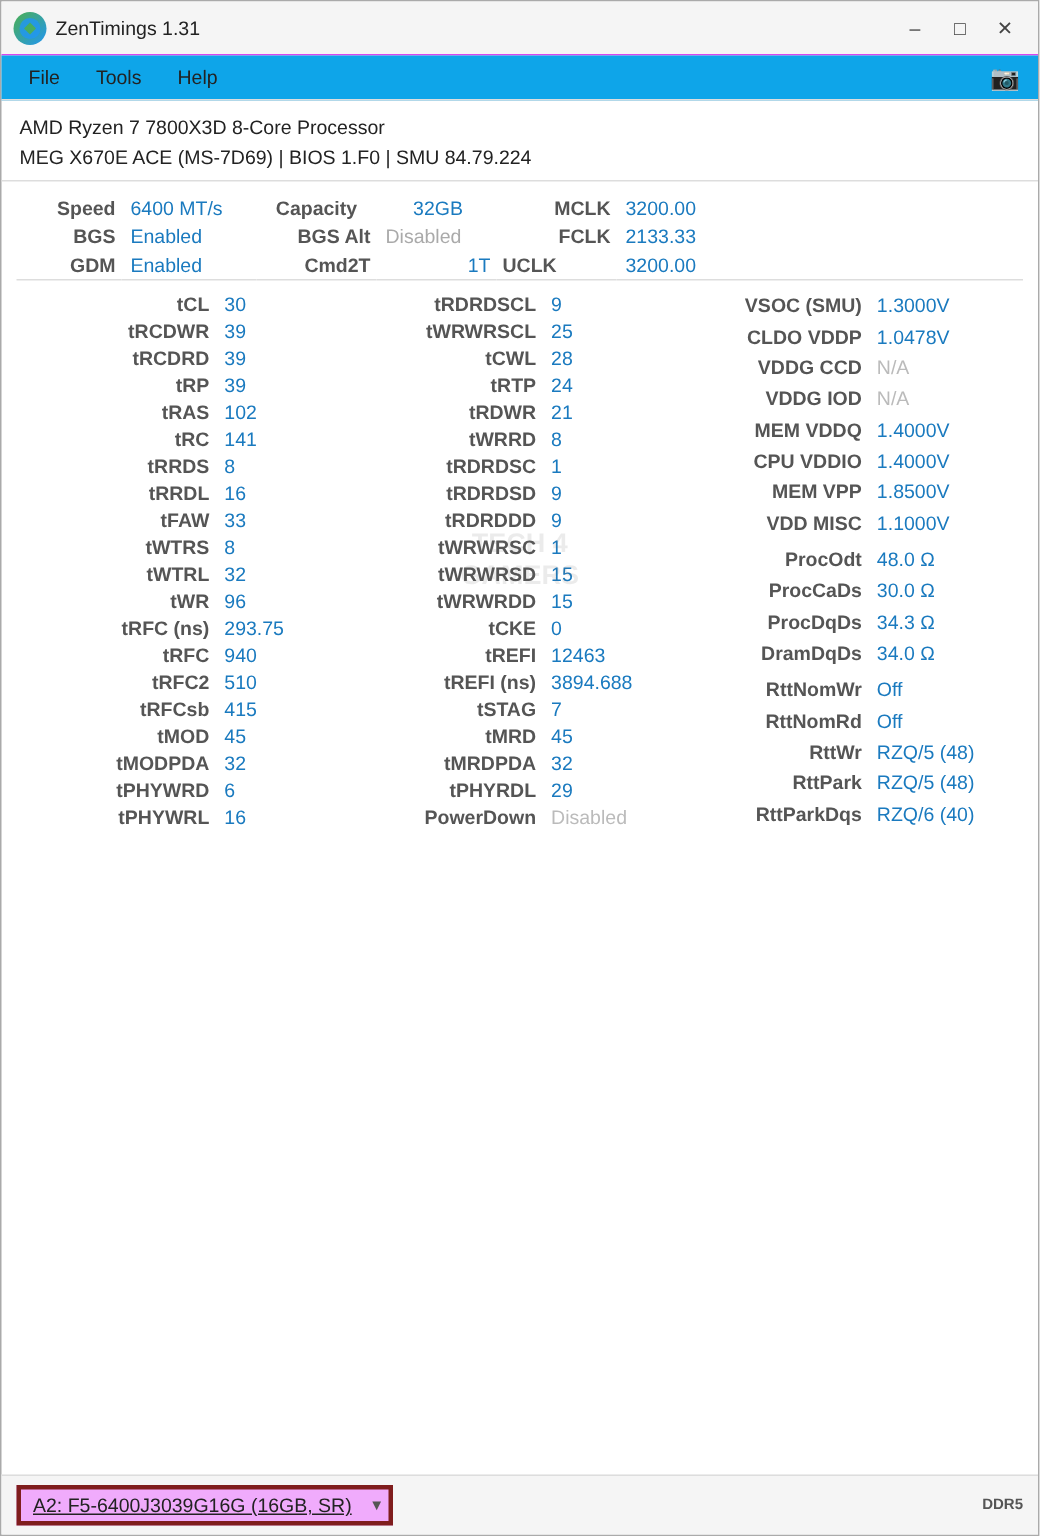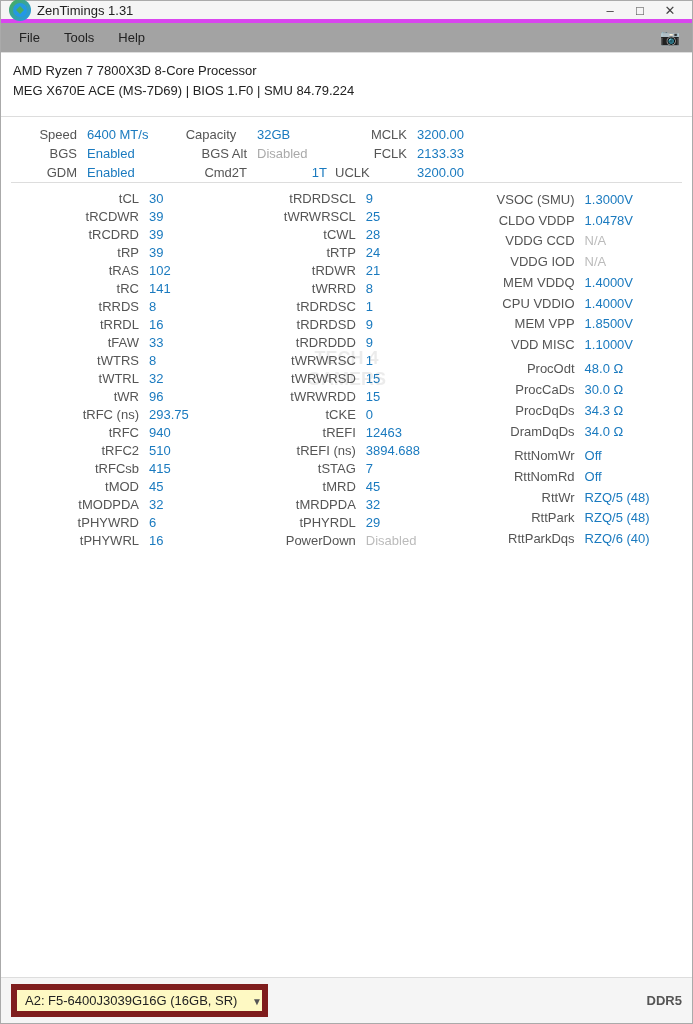--- a/index.html
+++ b/index.html
@@ -15,22 +15,22 @@
       width: 693px;
       min-height: 1024px;
       background: #ffffff;
       border: 1px solid #aaa;
       box-shadow: 2px 2px 8px rgba(0,0,0,0.2);
       display: flex;
       flex-direction: column;
     }
     .title-bar {
       background: #f5f5f5;
-      border-bottom: 4px solid #d946ef;
-      height: 22px;
+      border-bottom: 1px solid #d946ef;
+      height: 36px;
       display: flex;
       align-items: center;
       padding: 0 8px;
       user-select: none;
     }
     .title-bar-icon {
       width: 22px;
       height: 22px;
       margin-right: 6px;
       border-radius: 50%;
@@ -57,21 +57,21 @@
       background: transparent;
       border: none;
       cursor: pointer;
       font-size: 13px;
       color: #444;
       display: flex;
       align-items: center;
       justify-content: center;
     }
     .menu-bar {
-      background: #a3a3a3;
+      background: #0ea5e9;
       border-bottom: 1px solid #ddd;
       height: 30px;
       display: flex;
       align-items: center;
       padding: 0 8px;
       gap: 4px;
     }
     .menu-item {
       padding: 4px 10px;
       cursor: pointer;
@@ -84,21 +84,21 @@
       width: 28px;
       height: 22px;
       cursor: pointer;
       display: flex;
       align-items: center;
       justify-content: center;
       font-size: 16px;
       color: #444;
     }
     .system-info {
-      padding: 8px 12px 16px 12px;
+      padding: 8px 12px 6px 12px;
       border-bottom: 1px solid #ddd;
       font-size: 13px;
       color: #222;
       line-height: 1.5;
     }
     .main-content {
       flex: 1;
       padding: 8px 10px 0 10px;
     }
     .stats-grid {
@@ -108,63 +108,65 @@
     .stats-grid td {
       padding: 2px 4px;
       text-align: right;
       font-size: 13px;
       color: #444;
       white-space: nowrap;
     }
     .stats-grid td.label {
       color: #555;
       text-align: right;
+      font-weight: bold;
     }
     .stats-grid td.value-blue {
       color: #1a7abf;
       font-weight: 500;
     }
     .stats-grid td.value-gray {
       color: #aaa;
     }
     .bottom-bar {
       border-top: 1px solid #ddd;
       padding: 6px 10px;
       display: flex;
       align-items: center;
       justify-content: space-between;
       background: #f5f5f5;
     }
     .dropdown {
-      border: 6px solid #7f1d1d;
-      background: #fef9c3;
+      border: 3px solid #7f1d1d;
+      background: #f0abfc;
       padding: 3px 24px 3px 8px;
       font-size: 13px;
       appearance: none;
       -webkit-appearance: none;
       cursor: pointer;
       color: #222;
       position: relative;
       min-width: 220px;
+      text-decoration: underline;
     }
     .dropdown-wrapper {
       position: relative;
       display: inline-block;
     }
     .dropdown-arrow {
       position: absolute;
       right: 6px;
       top: 50%;
       transform: translateY(-50%);
       pointer-events: none;
       font-size: 10px;
       color: #555;
     }
     .ddr-badge {
-      font-size: 13px;
+      font-size: 10px;
       color: #555;
       font-weight: bold;
     }
     
     .timings-section {
       display: flex;
       gap: 0;
       width: 100%;
     }
     .timings-table {
@@ -174,20 +176,21 @@
     .timings-table td {
       padding: 1.5px 4px;
       font-size: 13px;
       color: #555;
       white-space: nowrap;
     }
     .timings-table td.t-label {
       text-align: right;
       color: #555;
       padding-right: 6px;
+      font-weight: bold;
     }
     .timings-table td.t-value {
       color: #1a7abf;
       text-align: left;
       font-weight: 500;
     }
     .timings-table td.t-value-gray {
       color: #bbb;
       text-align: left;
     }
@@ -225,21 +228,21 @@
   </div>
 
   <div class="main-content">
 
     <table class="stats-grid" style="width:100%; margin-bottom:6px; border-bottom:1px solid #ddd; padding-bottom:4px;">
       <tbody>
           <tr>
         <td class="label" style="width:70px; text-align:right;">Speed</td>
         <td class="value-blue" style="text-align:left; padding-left:6px; width:90px;">6400 MT/s</td>
         <td class="label" style="width:80px; text-align:center;">Capacity</td>
-        <td class="value-blue" style="text-align:left; padding-left:6px; width:80px;">32GB</td>
+        <td class="value-blue" style="text-align:center; padding-left:6px; width:80px;">32GB</td>
         <td class="label" style="text-align:right; width:80px;">MCLK</td>
         <td class="value-blue" style="text-align:left; padding-left:6px;">3200.00</td>
       </tr>
       <tr>
         <td class="label" style="text-align:right;">BGS</td>
         <td class="value-blue" style="text-align:left; padding-left:6px;">Enabled</td>
         <td class="label" style="text-align:right;">BGS Alt</td>
         <td class="value-gray" style="text-align:left; padding-left:6px;">Disabled</td>
         <td class="label" style="text-align:right;margin-top:26px;">FCLK</td>
         <td class="value-blue" style="text-align:left; padding-left:6px;">2133.33</td>

